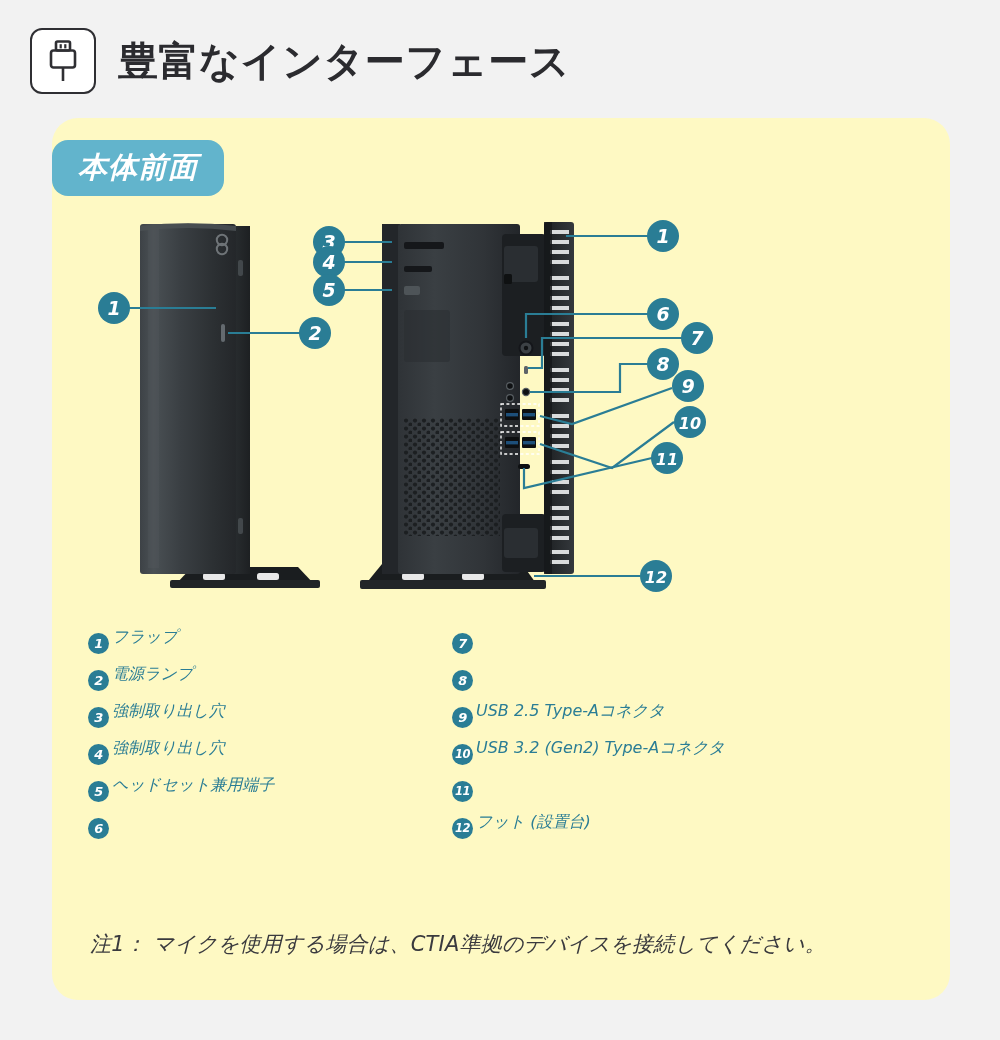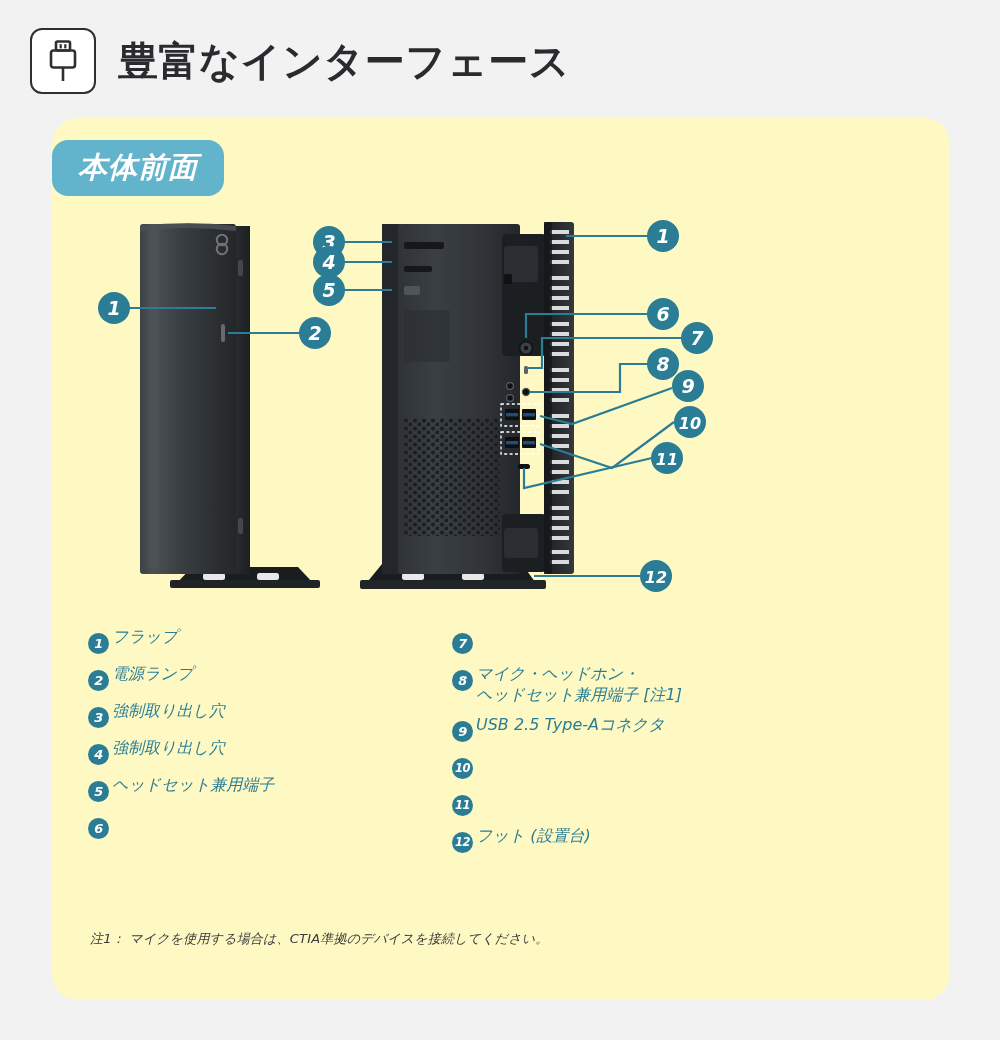--- a/index.html
+++ b/index.html
@@ -83,21 +83,21 @@
   .marker.wide{font-size:11.5px;}
   .legend-text{
     font-size:16px;line-height:1.32;color:#2a7d95;font-weight:500;
     white-space:pre-line;
   }
   .legend-text .sym{display:inline-block;vertical-align:-4px;}
 
   
   .footnote{
     position:absolute;left:38px;top:812px;
-    font-size:13px;color:#3a3a3e;letter-spacing:0.2px;
+    font-size:21px;color:#3a3a3e;letter-spacing:0.2px;
     white-space:nowrap;
   }
 </style>
 </head>
 <body>
 
 <div class="page">
 
   <div class="header">
     <div class="header-icon-box">
@@ -364,29 +364,28 @@
             <span class="marker">6</span>
           </div>
         </div>
 
         <div class="legend-col right">
           <div class="legend-item">
             <span class="marker">7</span>
           </div>
           <div class="legend-item">
             <span class="marker">8</span>
-            <span class="legend-text">マイク・ヘッドホン・
-ヘッドセット兼用端子 [注1]</span>
           </div>
           <div class="legend-item">
             <span class="marker">9</span>
             <span class="legend-text">USB 2.5 Type-Aコネクタ</span>
           </div>
           <div class="legend-item">
             <span class="marker wide">10</span>
+            <span class="legend-text">USB 3.2 (Gen2) Type-Aコネクタ</span>
           </div>
           <div class="legend-item">
             <span class="marker wide">11</span>
           </div>
           <div class="legend-item">
             <span class="marker wide">12</span>
             <span class="legend-text">フット (設置台)</span>
           </div>
         </div>
 

